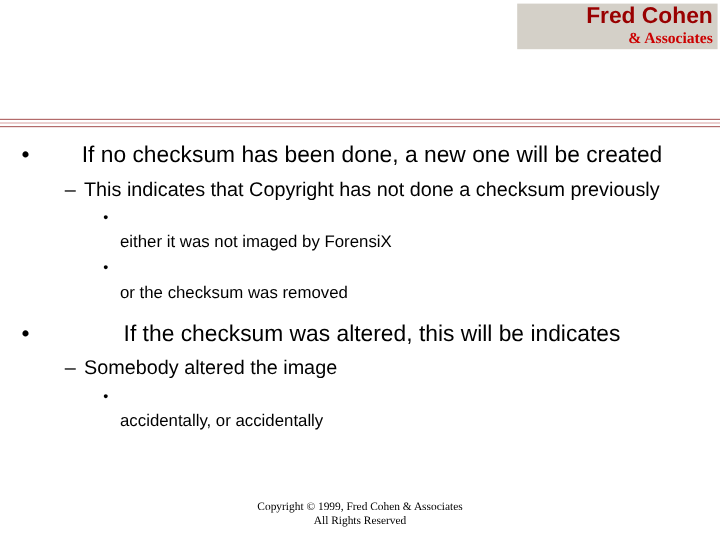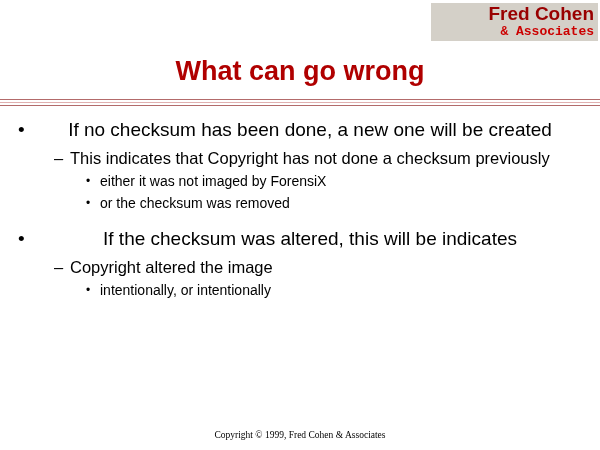--- a/index.html
+++ b/index.html
@@ -36,21 +36,21 @@
   .logo-line1 {
     font-family: "Liberation Sans", sans-serif;
     font-weight: bold;
     font-size: 19px;
     line-height: 21px;
     color: #990000;
     letter-spacing: 0px;
     white-space: nowrap;
   }
   .logo-line2 {
-    font-family: Liberation Mono, monospace;
+    font-family: Liberation Serif, serif;
     font-weight: bold;
     font-size: 13px;
     line-height: 15px;
     color: #cc0000;
     white-space: nowrap;
   }
 
   
   .title {
     position: absolute;
@@ -129,21 +129,21 @@
     line-height: 19px;
     margin-left: 68px;
     margin-top: 3px;
   }
   .lvl3 .bullet {
     width: 14px;
     flex: 0 0 14px;
     font-size: 12px;
     line-height: 19px;
   }
-  .lvl3 .txt { flex: 1 1 auto; }
+  .lvl3 .txt { flex: 1 1 auto; margin-top: 20px; }
 
   .gap-block { margin-top: 14px; }
 
   
   .footer {
     position: absolute;
     bottom: 9px;
     left: 0;
     width: 600px;
     text-align: center;
@@ -156,21 +156,20 @@
 </head>
 <body>
 
 <div class="slide">
 
   <div class="logo">
     <div class="logo-line1">Fred Cohen</div>
     <div class="logo-line2">&amp; Associates</div>
   </div>
 
-  <div class="title">What can go wrong</div>
 
   <div class="rule r1"></div>
   <div class="rule r2"></div>
   <div class="rule r3"></div>
 
   <div class="body">
 
     <div class="lvl1">
       <span class="bullet">•</span>
       <span class="txt">If no checksum has been done, a new one will be created</span>
@@ -191,27 +190,28 @@
       <span class="txt">or the checksum was removed</span>
     </div>
 
     <div class="lvl1 gap-block">
       <span class="bullet">•</span>
       <span class="txt">If the checksum was altered, this will be indicates</span>
     </div>
 
     <div class="lvl2">
       <span class="bullet">–</span>
-      <span class="txt">Copyright altered the image</span>
+      <span class="txt">Somebody altered the image</span>
     </div>
 
     <div class="lvl3">
       <span class="bullet">•</span>
-      <span class="txt">intentionally, or intentionally</span>
+      <span class="txt">accidentally, or accidentally</span>
     </div>
 
   </div>
 
   <div class="footer">
     <div>Copyright © 1999, Fred Cohen &amp; Associates</div>
+    <div>All Rights Reserved</div>
   </div>
 
 </div>
 
 </body></html>

